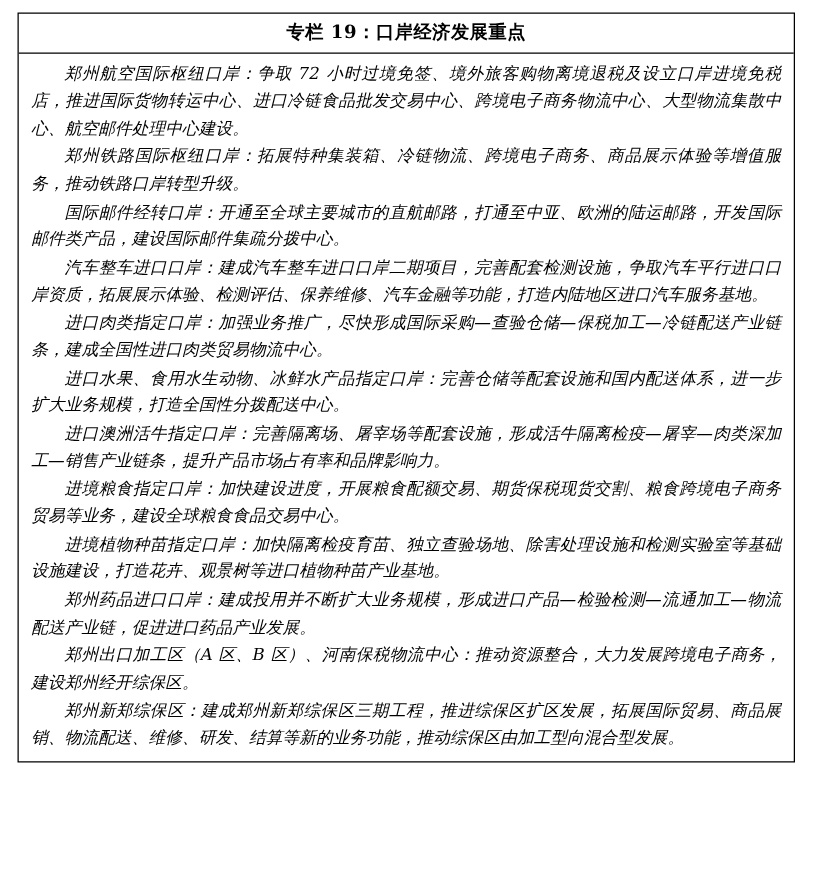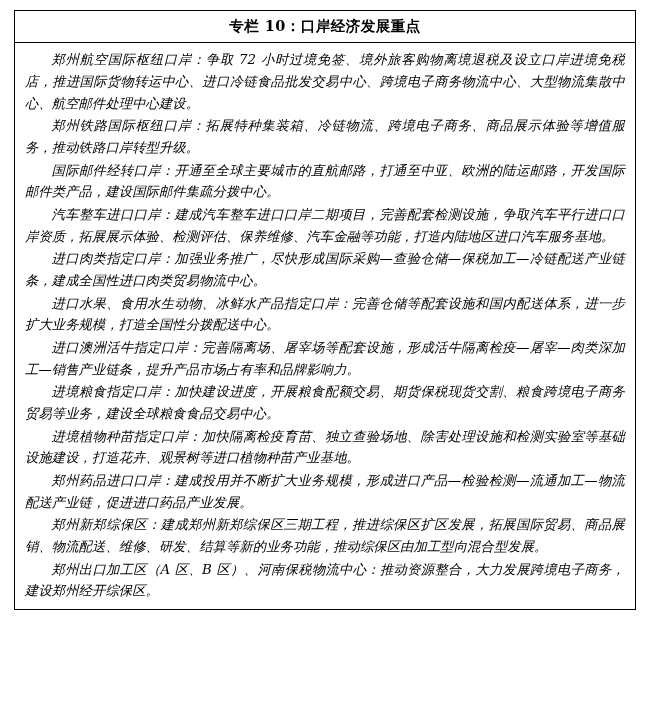--- a/index.html
+++ b/index.html
@@ -46,29 +46,29 @@
     text-indent: 2em;
     margin: 0 0 1px 0;
     letter-spacing: 0.1px;
   }
 </style>
 </head>
 <body>
 
 <div class="page">
   <div class="box">
-    <div class="box-title">专栏 10：口岸经济发展重点</div>
+    <div class="box-title">专栏 19：口岸经济发展重点</div>
     <div class="box-body">
       <p class="para">郑州航空国际枢纽口岸：争取 72 小时过境免签、境外旅客购物离境退税及设立口岸进境免税店，推进国际货物转运中心、进口冷链食品批发交易中心、跨境电子商务物流中心、大型物流集散中心、航空邮件处理中心建设。</p>
       <p class="para">郑州铁路国际枢纽口岸：拓展特种集装箱、冷链物流、跨境电子商务、商品展示体验等增值服务，推动铁路口岸转型升级。</p>
       <p class="para">国际邮件经转口岸：开通至全球主要城市的直航邮路，打通至中亚、欧洲的陆运邮路，开发国际邮件类产品，建设国际邮件集疏分拨中心。</p>
       <p class="para">汽车整车进口口岸：建成汽车整车进口口岸二期项目，完善配套检测设施，争取汽车平行进口口岸资质，拓展展示体验、检测评估、保养维修、汽车金融等功能，打造内陆地区进口汽车服务基地。</p>
       <p class="para">进口肉类指定口岸：加强业务推广，尽快形成国际采购—查验仓储—保税加工—冷链配送产业链条，建成全国性进口肉类贸易物流中心。</p>
       <p class="para">进口水果、食用水生动物、冰鲜水产品指定口岸：完善仓储等配套设施和国内配送体系，进一步扩大业务规模，打造全国性分拨配送中心。</p>
       <p class="para">进口澳洲活牛指定口岸：完善隔离场、屠宰场等配套设施，形成活牛隔离检疫—屠宰—肉类深加工—销售产业链条，提升产品市场占有率和品牌影响力。</p>
       <p class="para">进境粮食指定口岸：加快建设进度，开展粮食配额交易、期货保税现货交割、粮食跨境电子商务贸易等业务，建设全球粮食食品交易中心。</p>
       <p class="para">进境植物种苗指定口岸：加快隔离检疫ް育苗、独立查验场地、除害处理设施和检测实验室等基础设施建设，打造花卉、观景树等进口植物种苗产业基地。</p>
       <p class="para">郑州药品进口口岸：建成投用并不断扩大业务规模，形成进口产品—检验检测—流通加工—物流配送产业链，促进进口药品产业发展。</p>
+      <p class="para">郑州出口加工区（A 区、B 区）、河南保税物流中心：推动资源整合，大力发展跨境电子商务，建设郑州经开综保区。</p>
       <p class="para">郑州新郑综保区：建成郑州新郑综保区三期工程，推进综保区扩区发展，拓展国际贸易、商品展销、物流配送、维修、研发、结算等新的业务功能，推动综保区由加工型向混合型发展。</p>
-      <p class="para">郑州出口加工区（A 区、B 区）、河南保税物流中心：推动资源整合，大力发展跨境电子商务，建设郑州经开综保区。</p>
     </div>
   </div>
 </div>
 
 </body></html>

